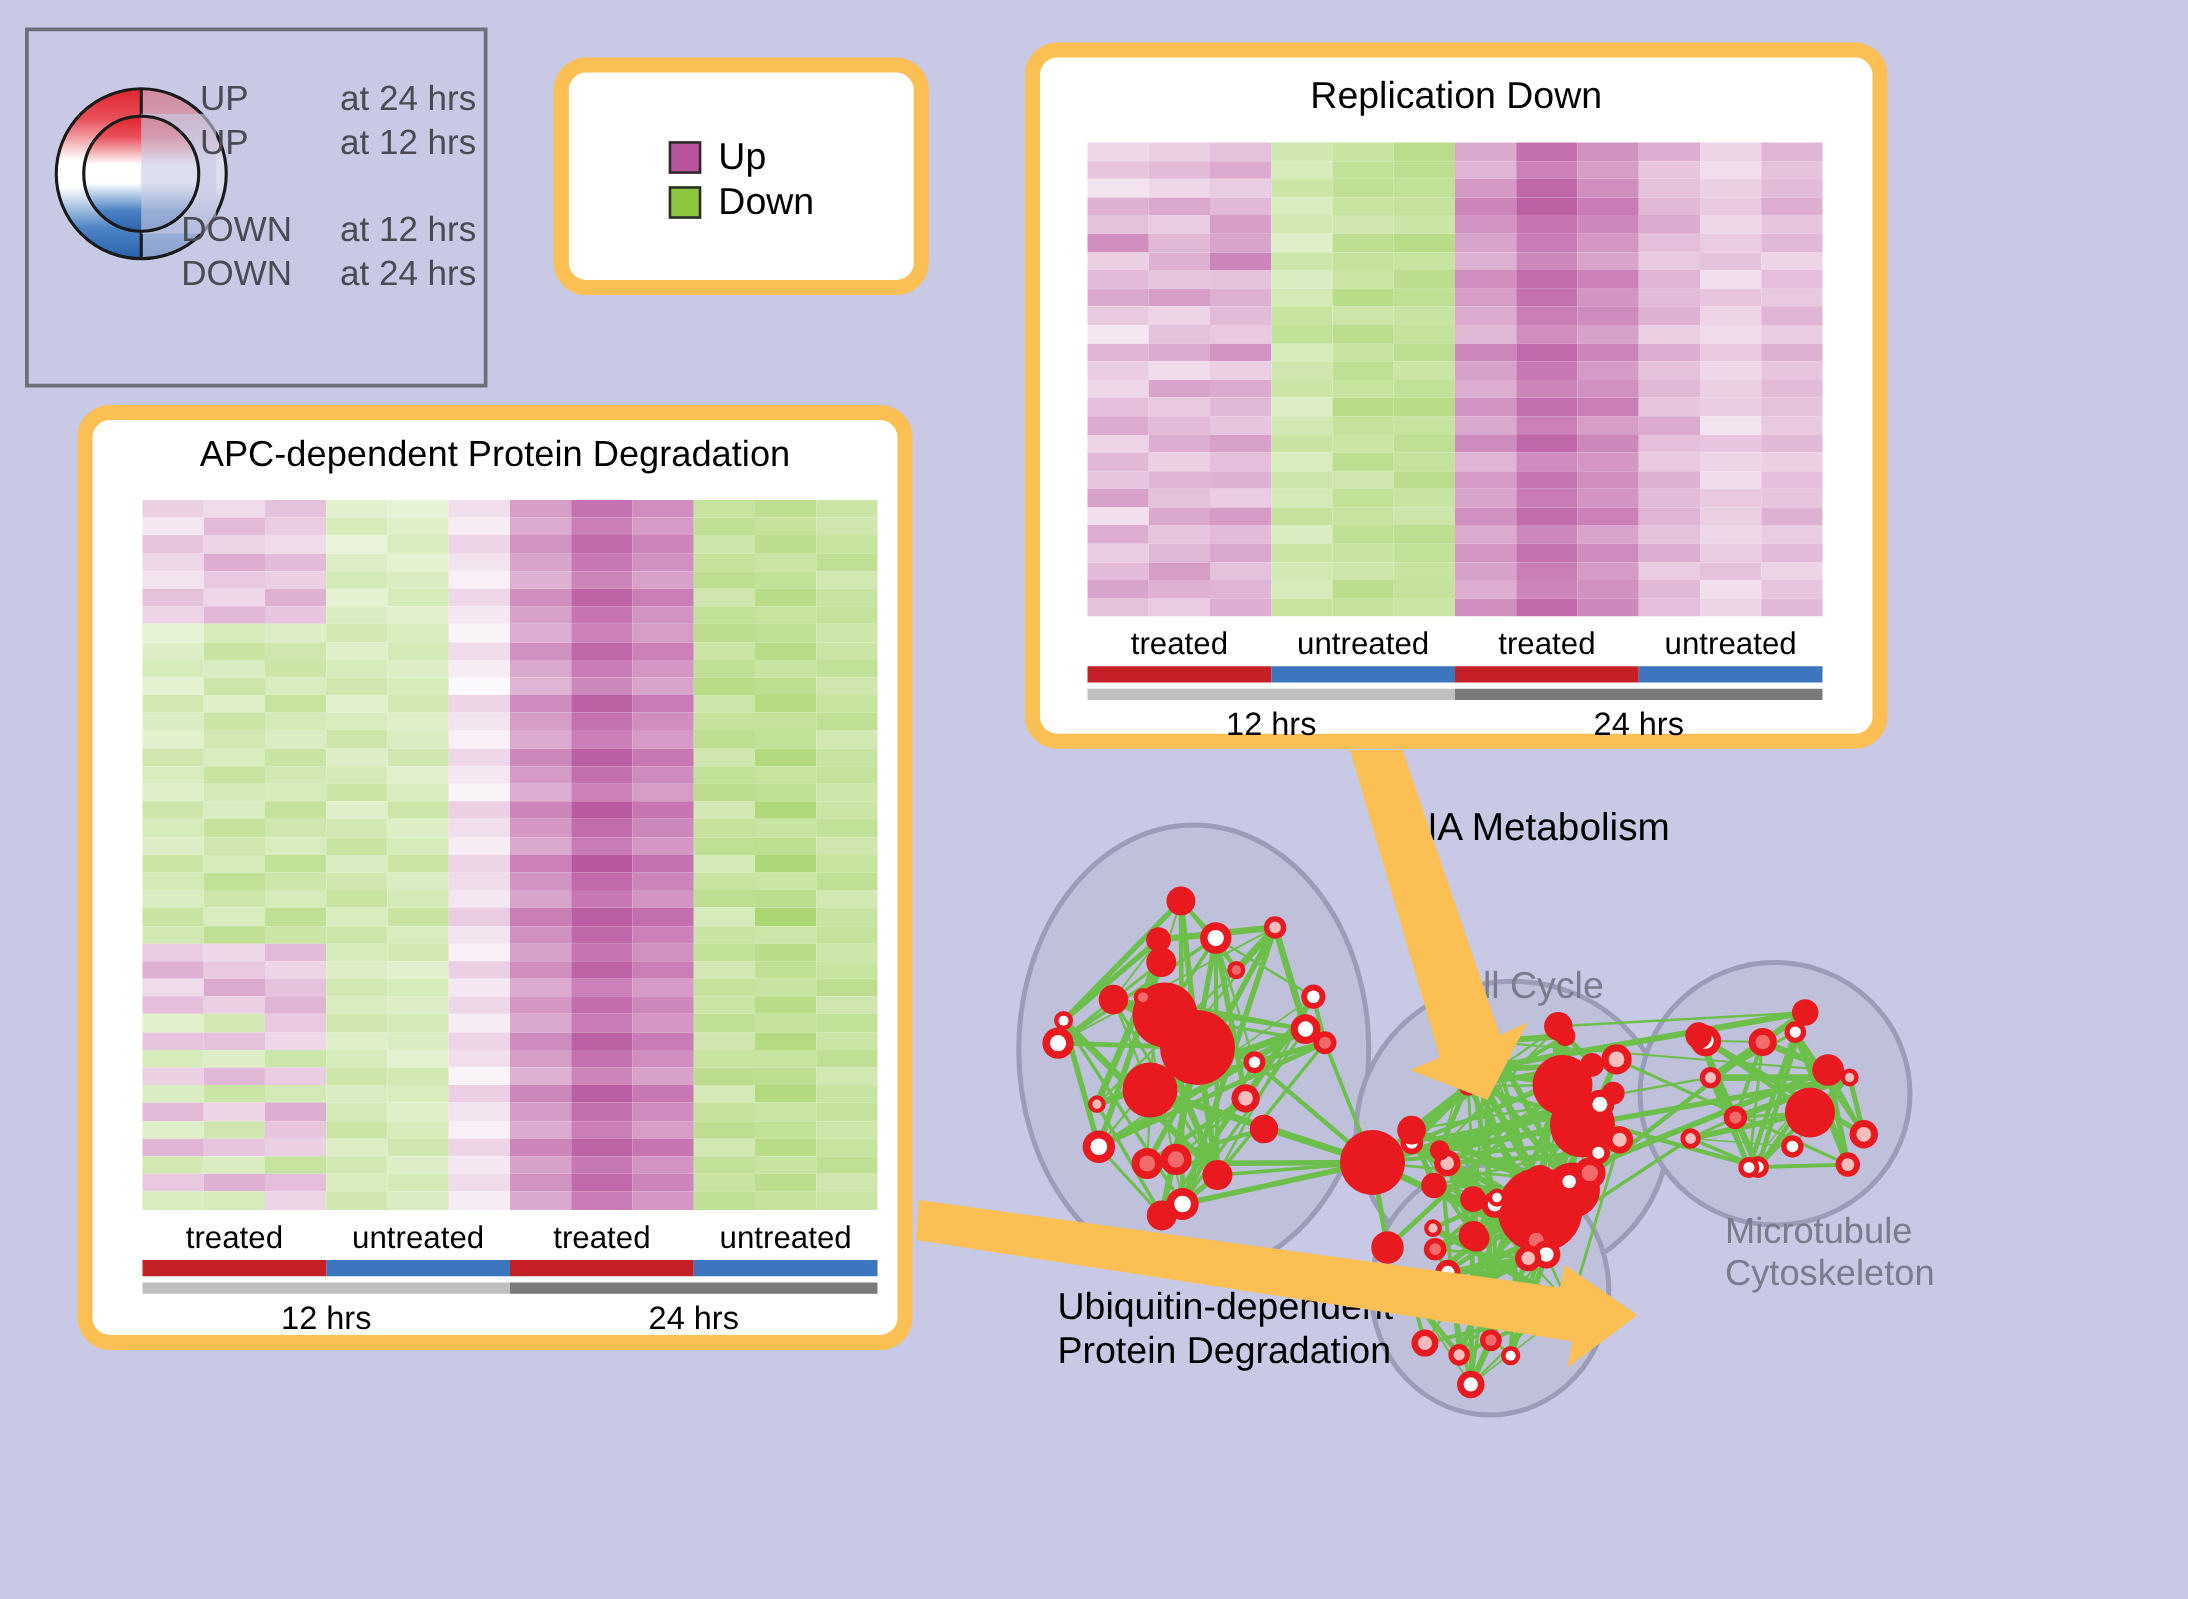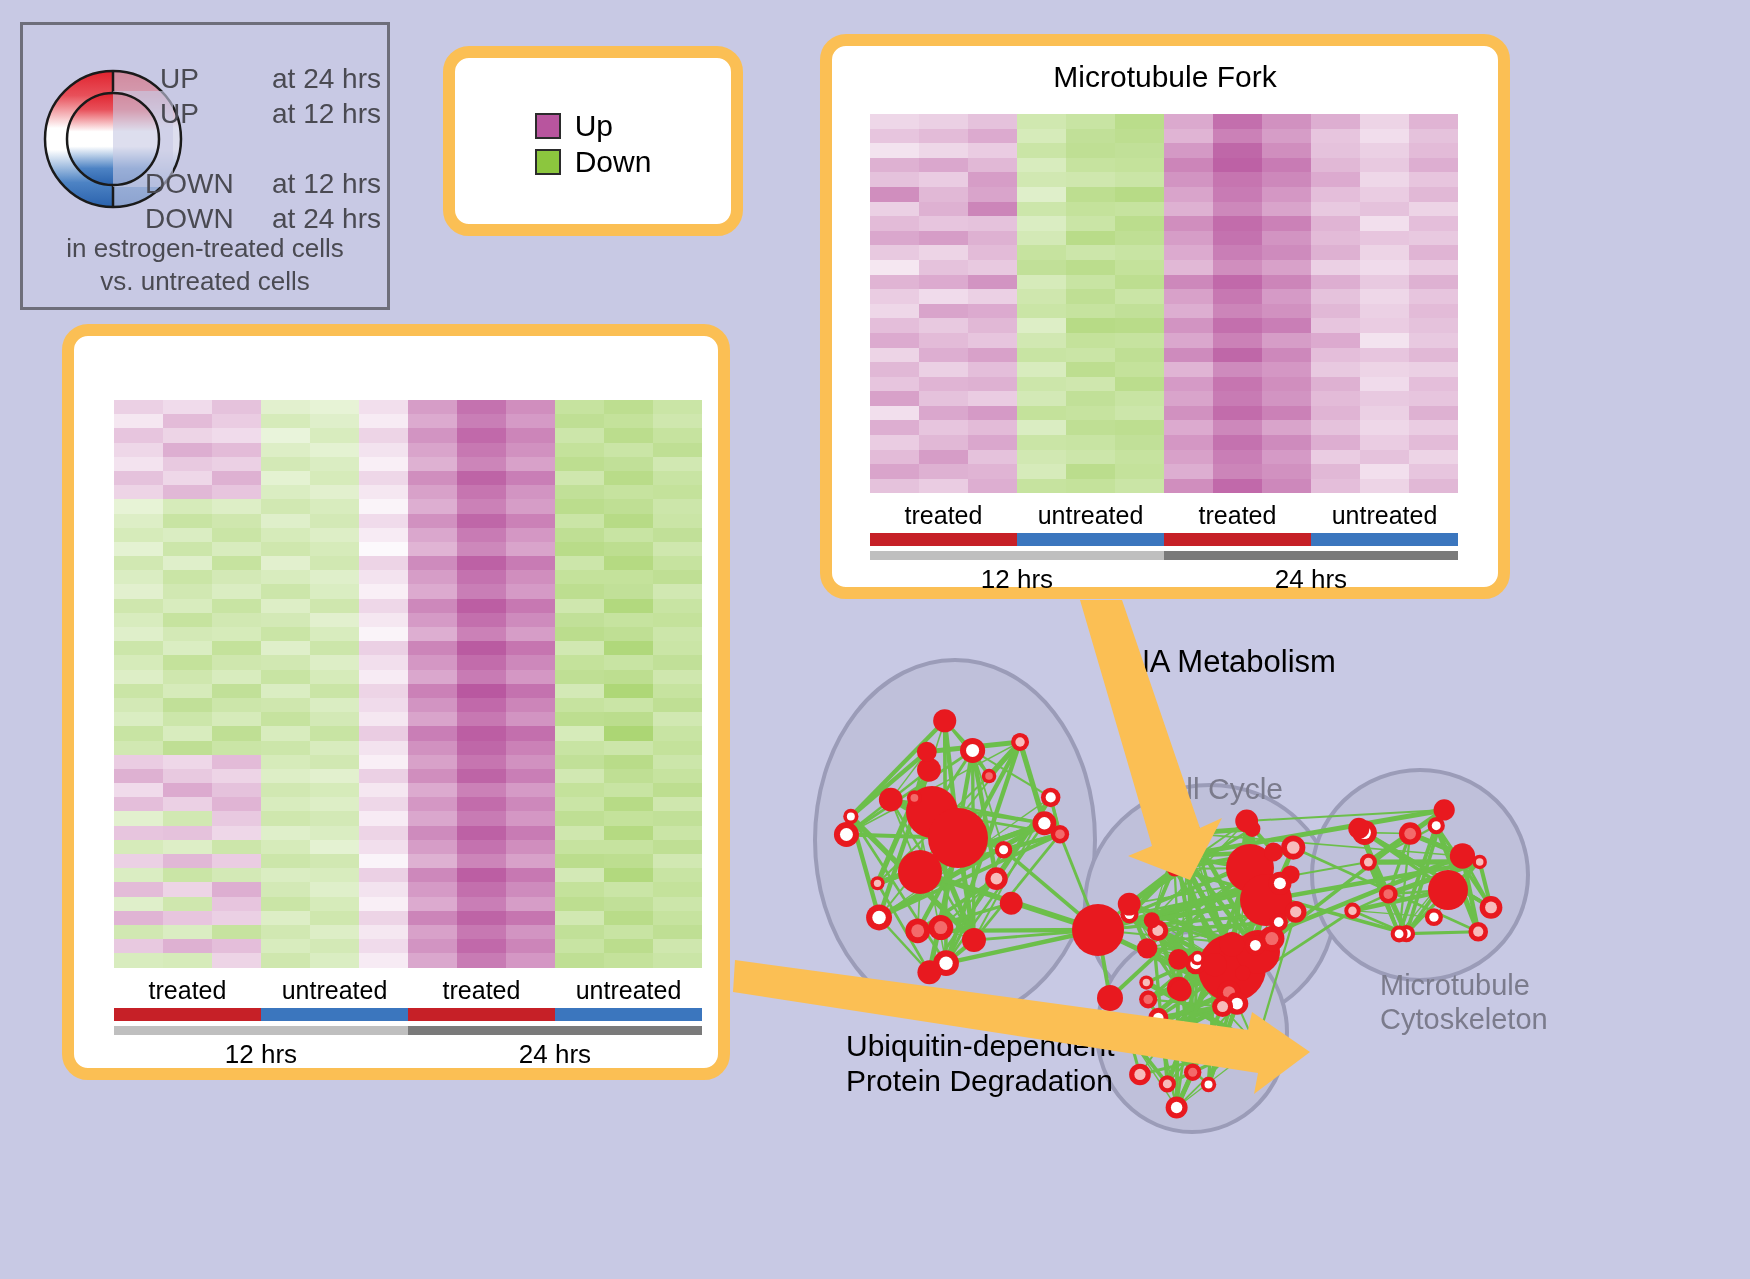--- a/index.html
+++ b/index.html
@@ -127,45 +127,41 @@
         <div class="key-row" style="left:122px;top:143px;">
           <span class="key-lbl">DOWN</span>
           <span class="key-when" style="left:127px;">at 12 hrs</span>
         </div>
         <div class="key-row" style="left:122px;top:178px;">
           <span class="key-lbl">DOWN</span>
           <span class="key-when" style="left:127px;">at 24 hrs</span>
         </div>
       </div>
 
-      <div class="key-foot" id="key-foot">
-          <div>in estrogen-treated cells</div>
-          <div>vs. untreated cells</div>
-        </div>
     </div>
   </div>
 
   <div class="panel" id="legend-updown">
     <div class="body">
       <div class="ud-rows" id="ud-rows">
           <div class="ud-row">
             <span class="ud-sw" style="background: rgb(184, 85, 158);"></span>
             <span class="ud-lab">Up</span>
           </div>
           <div class="ud-row">
             <span class="ud-sw" style="background: rgb(140, 198, 62);"></span>
             <span class="ud-lab">Down</span>
           </div>
         </div>
     </div>
   </div>
 
   <div class="panel" id="panel-repfork">
     <div class="inner">
-      <div class="hm-title">Microtubule Fork</div>
+      <div class="hm-title">Replication Down</div>
       <div class="hm-wrap">
         <div class="heat" id="heat-repfork" style="grid-template-columns: repeat(12, 1fr);">
             <i style="background: rgb(238, 215, 232); height: 14.6px;"></i>
             <i style="background: rgb(235, 208, 228); height: 14.6px;"></i>
             <i style="background: rgb(229, 194, 220); height: 14.6px;"></i>
             <i style="background: rgb(208, 232, 176); height: 14.6px;"></i>
             <i style="background: rgb(200, 228, 163); height: 14.6px;"></i>
             <i style="background: rgb(186, 221, 139); height: 14.6px;"></i>
             <i style="background: rgb(219, 169, 206); height: 14.6px;"></i>
             <i style="background: rgb(195, 111, 173); height: 14.6px;"></i>
@@ -495,20 +491,21 @@
               <span>12 hrs</span>
               <span>24 hrs</span>
             </div>
         </div>
       </div>
     </div>
   </div>
 
   <div class="panel" id="panel-apc">
     <div class="inner">
+      <div class="hm-title">APC-dependent Protein Degradation</div>
       <div class="hm-wrap">
         <div class="heat" id="heat-apc" style="grid-template-columns: repeat(12, 1fr);">
             <i style="background: rgb(235, 208, 228); height: 14.2px;"></i>
             <i style="background: rgb(240, 219, 235); height: 14.2px;"></i>
             <i style="background: rgb(229, 194, 220); height: 14.2px;"></i>
             <i style="background: rgb(226, 240, 206); height: 14.2px;"></i>
             <i style="background: rgb(231, 243, 214); height: 14.2px;"></i>
             <i style="background: rgb(242, 223, 237); height: 14.2px;"></i>
             <i style="background: rgb(214, 157, 199); height: 14.2px;"></i>
             <i style="background: rgb(196, 114, 175); height: 14.2px;"></i>

